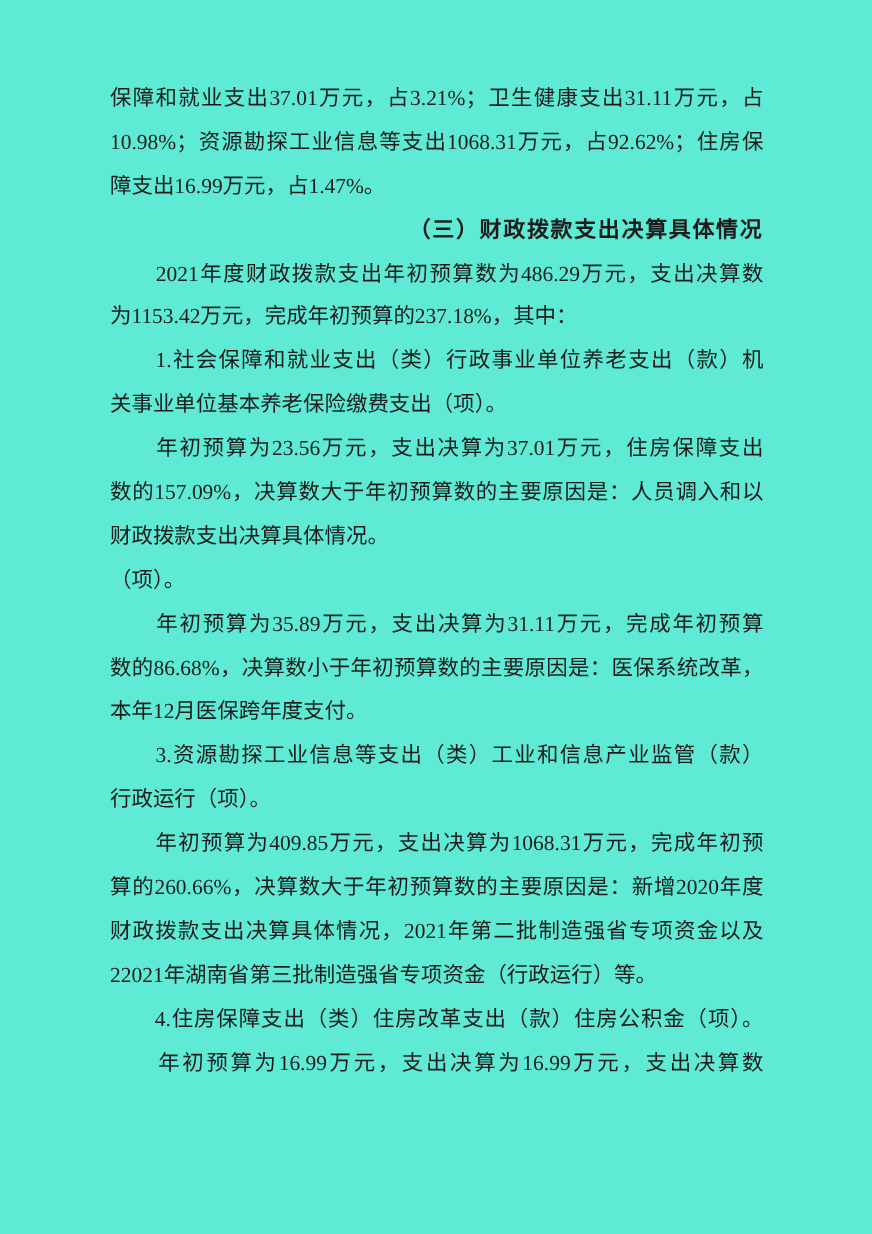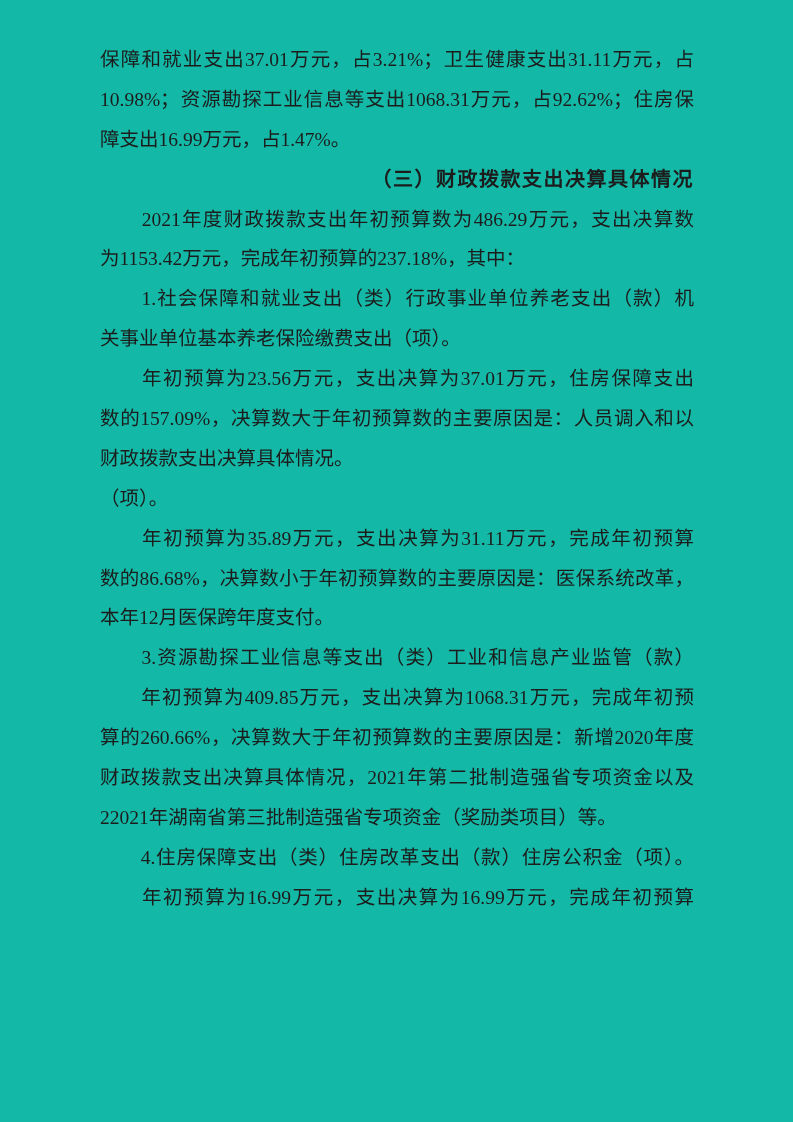--- a/index.html
+++ b/index.html
@@ -11,22 +11,22 @@
     width: 793px;
     height: 1122px;
     overflow: hidden;
     font-family: "Liberation Serif", "DejaVu Serif", serif;
     color: #1c1c1c;
   }
   .page {
     box-sizing: border-box;
     width: 793px;
     height: 1122px;
-    padding: 40px 99px 0 100px; 
-    background: #14b8a6;
+    padding: 70px 99px 0 100px; 
+    background: #5eead4;
   }
   .ln {
     font-size: 19.5px;
     line-height: 39.9px;
     height: 39.9px;
     white-space: pre;          
     overflow: visible;
   }
   
   .ln.j {
@@ -55,19 +55,20 @@
   <div class="ln j">　　1.社会保障和就业支出（类）行政事业单位养老支出（款）机</div>
   <div class="ln">关事业单位基本养老保险缴费支出（项）。</div>
   <div class="ln j">　　年初预算为23.56万元，支出决算为37.01万元，住房保障支出</div>
   <div class="ln j">数的157.09%，决算数大于年初预算数的主要原因是：人员调入和以</div>
   <div class="ln">财政拨款支出决算具体情况。</div>
   <div class="ln">（项）。</div>
   <div class="ln j">　　年初预算为35.89万元，支出决算为31.11万元，完成年初预算</div>
   <div class="ln j">数的86.68%，决算数小于年初预算数的主要原因是：医保系统改革，</div>
   <div class="ln">本年12月医保跨年度支付。</div>
   <div class="ln j">　　3.资源勘探工业信息等支出（类）工业和信息产业监管（款）</div>
+  <div class="ln">行政运行（项）。</div>
   <div class="ln j">　　年初预算为409.85万元，支出决算为1068.31万元，完成年初预</div>
   <div class="ln j">算的260.66%，决算数大于年初预算数的主要原因是：新增2020年度</div>
   <div class="ln j">财政拨款支出决算具体情况，2021年第二批制造强省专项资金以及</div>
-  <div class="ln">22021年湖南省第三批制造强省专项资金（奖励类项目）等。</div>
+  <div class="ln">22021年湖南省第三批制造强省专项资金（行政运行）等。</div>
   <div class="ln j">　　4.住房保障支出（类）住房改革支出（款）住房公积金（项）。</div>
-  <div class="ln j">　　年初预算为16.99万元，支出决算为16.99万元，完成年初预算</div>
+  <div class="ln j">　　年初预算为16.99万元，支出决算为16.99万元，支出决算数</div>
 </div>
 
 </body></html>

